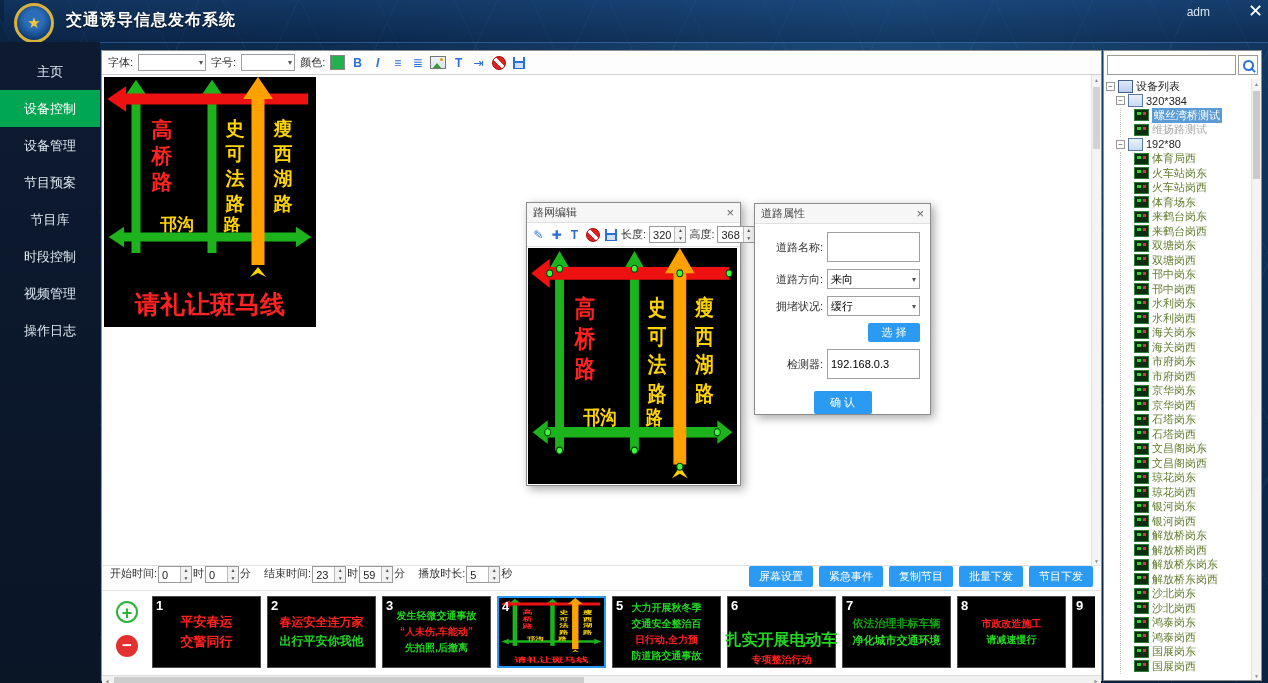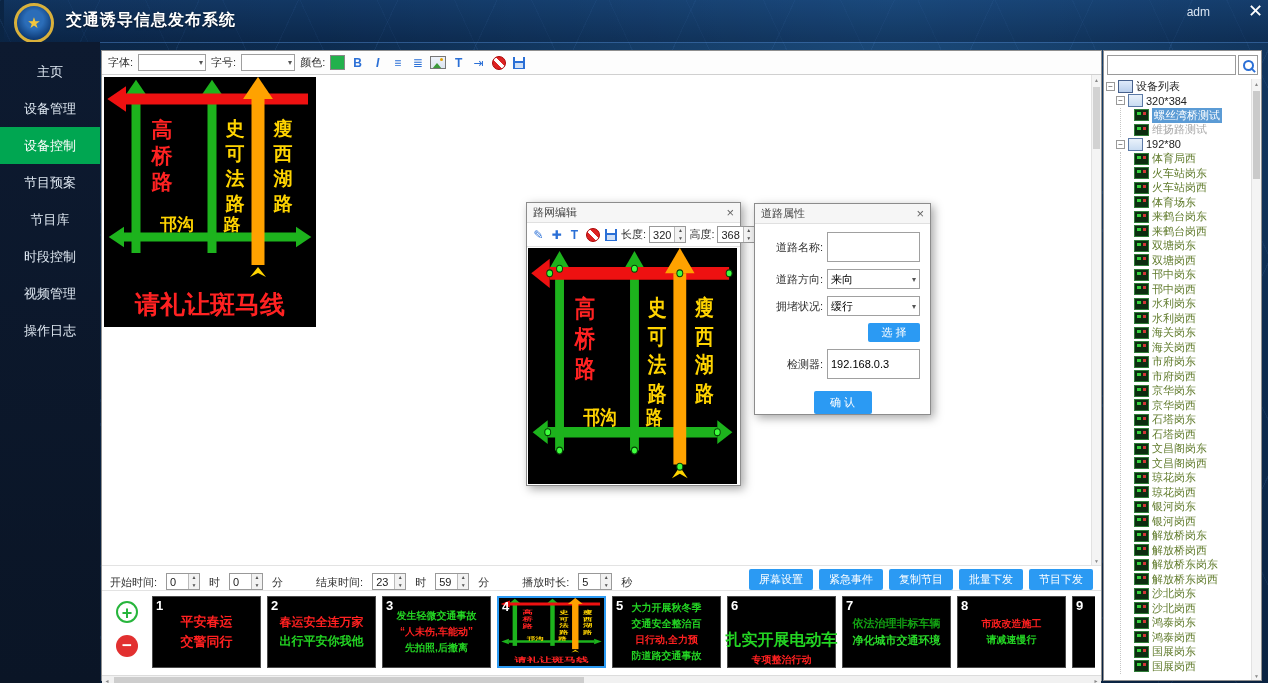--- a/index.html
+++ b/index.html
@@ -84,23 +84,23 @@
     cursor:pointer;font-family:"Liberation Sans","DejaVu Sans",sans-serif;white-space:nowrap}
   .btn-select{display:block;margin-left:auto;width:52px;padding:2px 0;margin-bottom:7px}
   .btn-confirm{display:block;margin:12px auto 0 auto;width:58px;padding:4px 0}
   
   .spin{display:inline-flex;align-items:stretch;border:1px solid #999;background:#fff;height:17px;box-sizing:border-box}
   .spin .v{min-width:15px;padding:0 3px;font-size:11px;display:flex;align-items:center;color:#222}
   .spin .ar{width:10px;display:flex;flex-direction:column;border-left:1px solid #bbb}
   .spin .ar i{flex:1;display:flex;align-items:center;justify-content:center;font-size:5px;color:#555;
     font-style:normal;line-height:1;background:#f2f2f2}
   
-  .controls{height:24px;display:flex;align-items:flex-end;padding:0 8px;gap:9px;border-top:1px solid #e3e3e3;
+  .controls{height:24px;display:flex;align-items:flex-start;padding:0 8px;gap:1px;border-top:1px solid #e3e3e3;
     border-bottom:1px solid #e3e3e3;background:#fff}
-  .controls .gap{margin-left:24px}
+  .controls .gap{margin-left:12px}
   .controls .spacer{flex:1}
   .btns{display:flex;gap:6px}
   
   .filmstrip{position:relative;height:84px;background:#fff}
   .addbtn{position:absolute;left:14px;top:10px;width:22px;height:22px;border:2px solid #27b53c;border-radius:50%;
     color:#27b53c;font-size:18px;line-height:20px;text-align:center;font-weight:bold;cursor:pointer;box-sizing:border-box}
   .delbtn{position:absolute;left:14px;top:44px;width:22px;height:22px;background:#e23030;border-radius:50%;
     color:#fff;font-size:17px;line-height:21px;text-align:center;font-weight:bold;cursor:pointer}
   .thumbs{position:absolute;left:50px;top:5px;right:6px;bottom:5px;display:flex;gap:6px;overflow:hidden}
   .thumb{width:109px;flex:none;height:72px;background:#000;position:relative;border:1px solid #4a4a4a;
@@ -152,22 +152,22 @@
 
 <div class="app-header">
   <div class="badge"></div>
   <div class="app-title">交通诱导信息发布系统</div>
   <div class="user">adm</div>
   <div class="win-close">✕</div>
 </div>
 
 <div class="sidebar">
     <div class="side-item">主页</div>
+    <div class="side-item active">设备控制</div>
     <div class="side-item">设备管理</div>
-    <div class="side-item active">设备控制</div>
     <div class="side-item">节目预案</div>
     <div class="side-item">节目库</div>
     <div class="side-item">时段控制</div>
     <div class="side-item">视频管理</div>
     <div class="side-item">操作日志</div>
   </div>
 
 <div class="main">
 
   <div class="toolbar">

